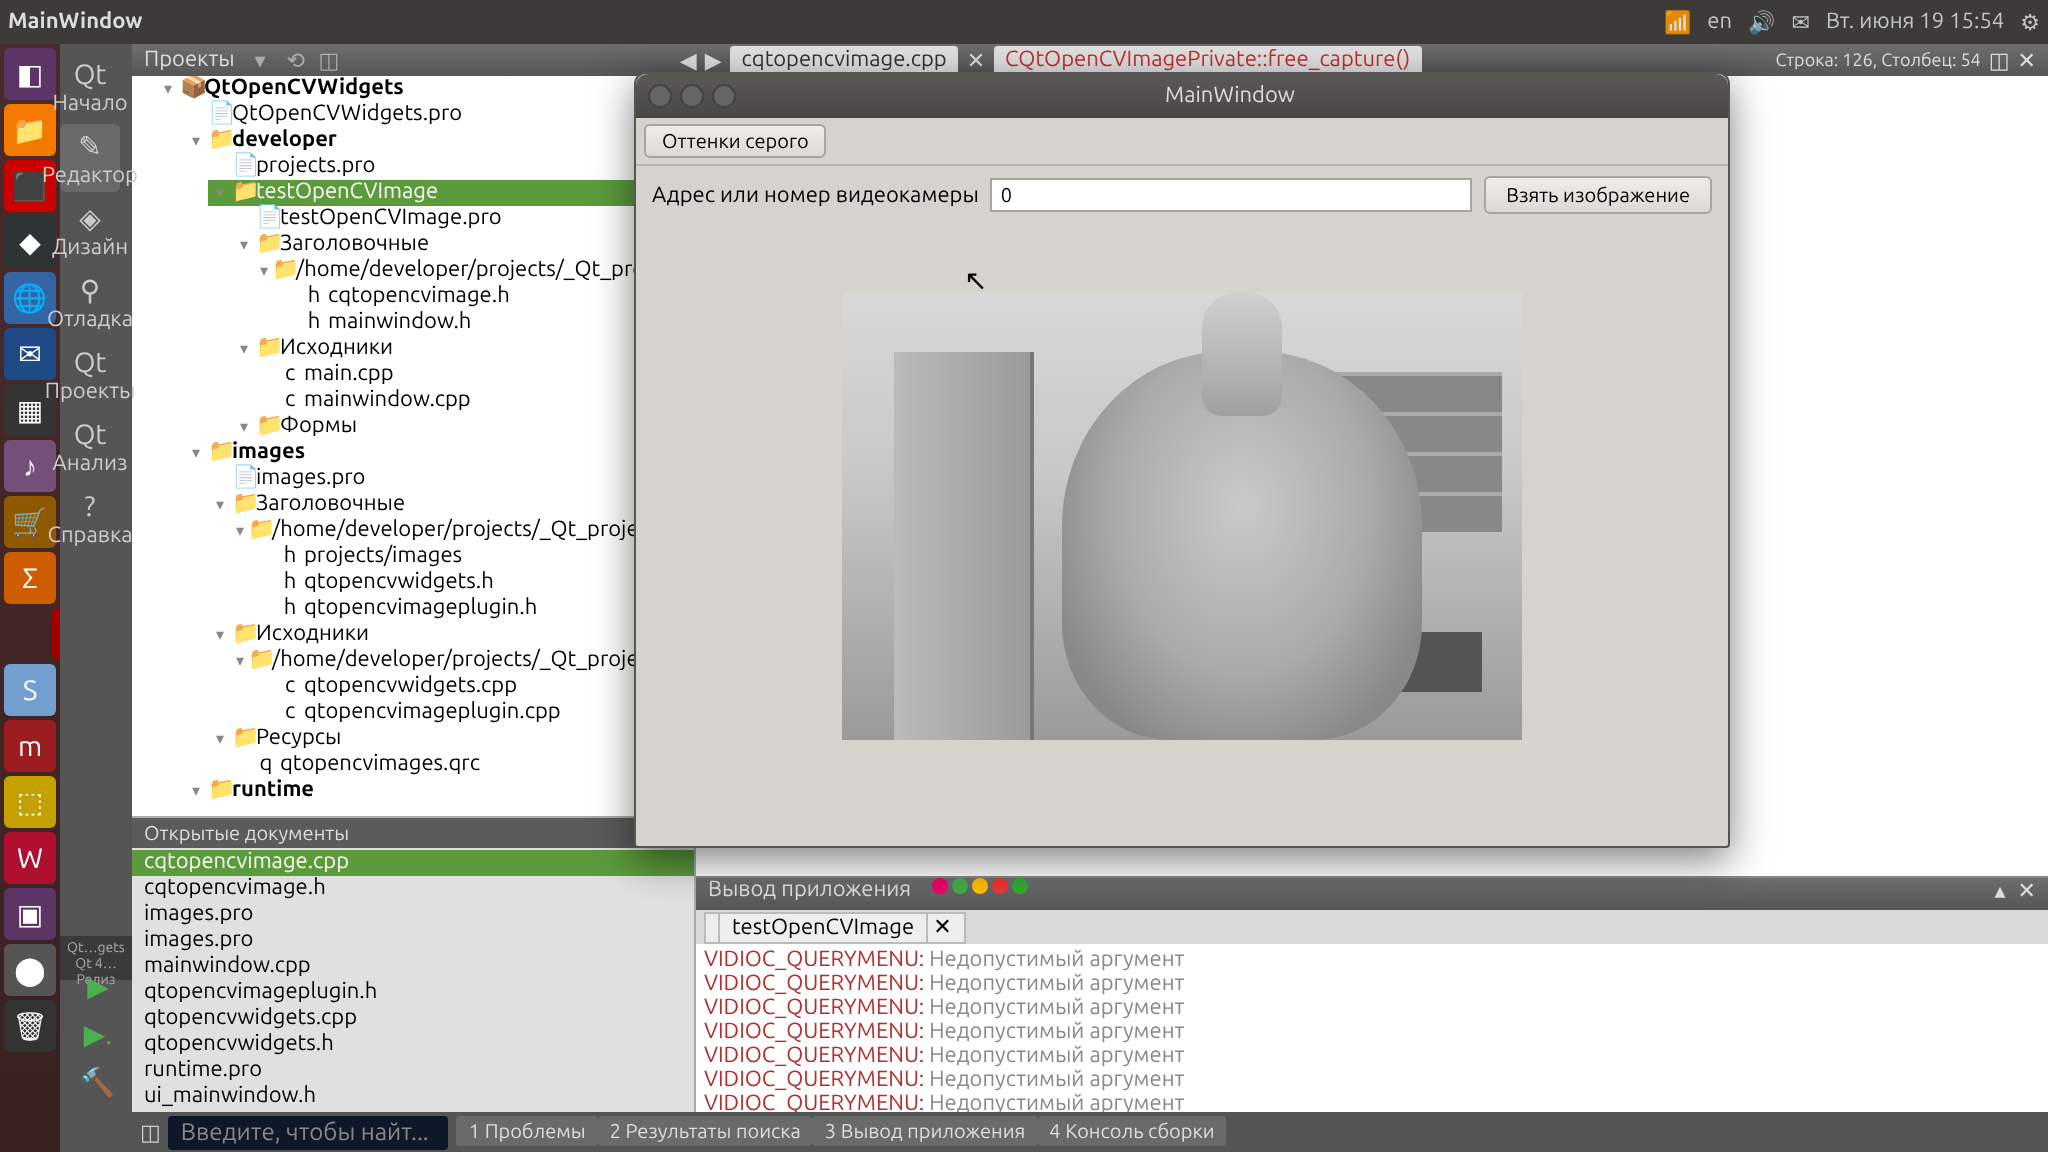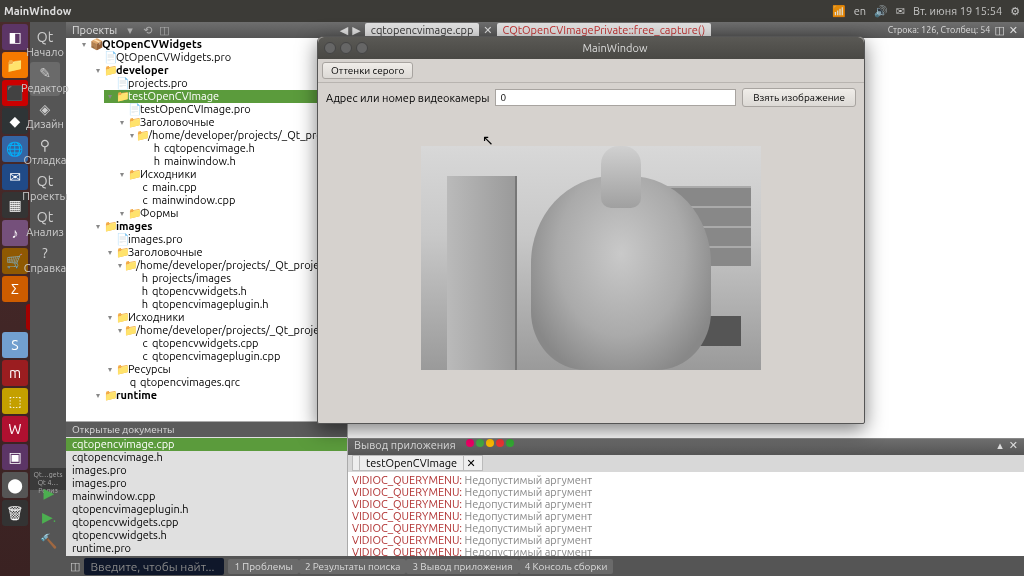--- a/index.html
+++ b/index.html
@@ -396,20 +396,21 @@
         <div class="lst" id="odlst">
             <div class="sel">cqtopencvimage.cpp</div>
             <div>cqtopencvimage.h</div>
             <div>images.pro</div>
             <div>images.pro</div>
             <div>mainwindow.cpp</div>
             <div>qtopencvimageplugin.h</div>
             <div>qtopencvwidgets.cpp</div>
             <div>qtopencvwidgets.h</div>
             <div>runtime.pro</div>
+            <div>ui_mainwindow.h</div>
           </div>
       </div>
     </div>
     <div class="editor">
       <div class="ed-area">
         <span class="ln">106</span>
         <div style="padding-left:30px"><span>{</span></div>
         <div style="padding-left:30px;color:#999"><span>  close ();</span></div>
       </div>
       <div class="output">

